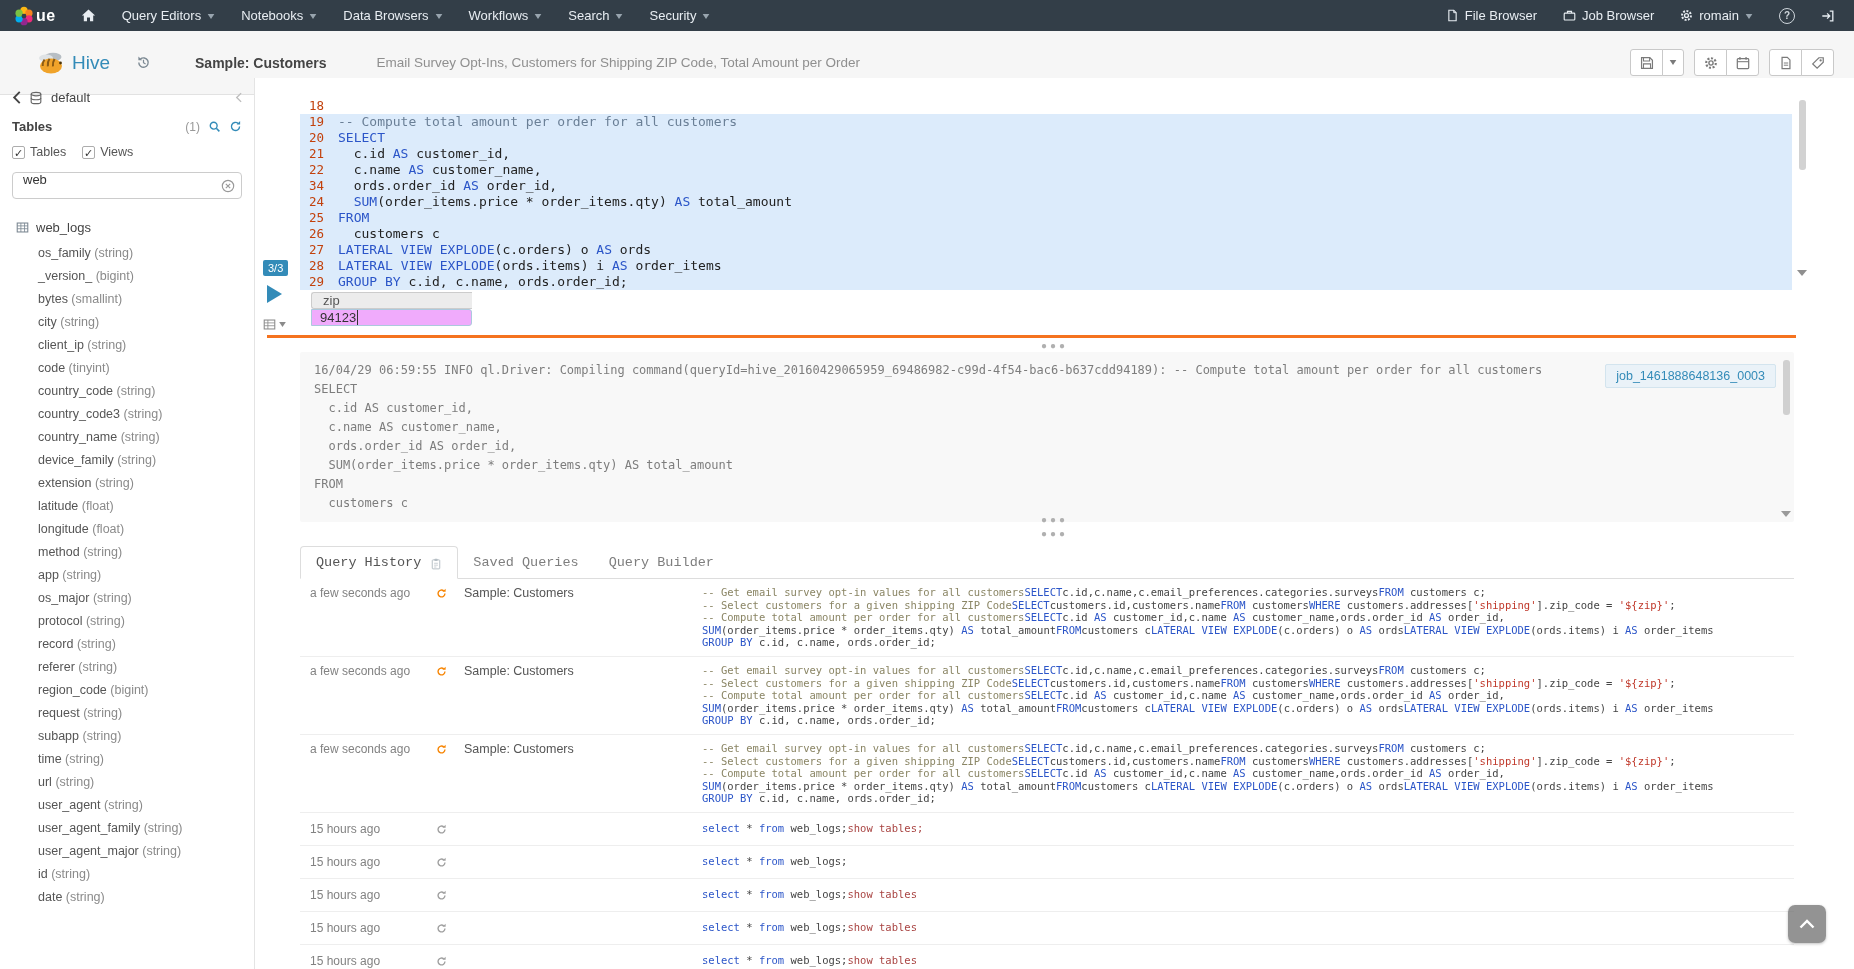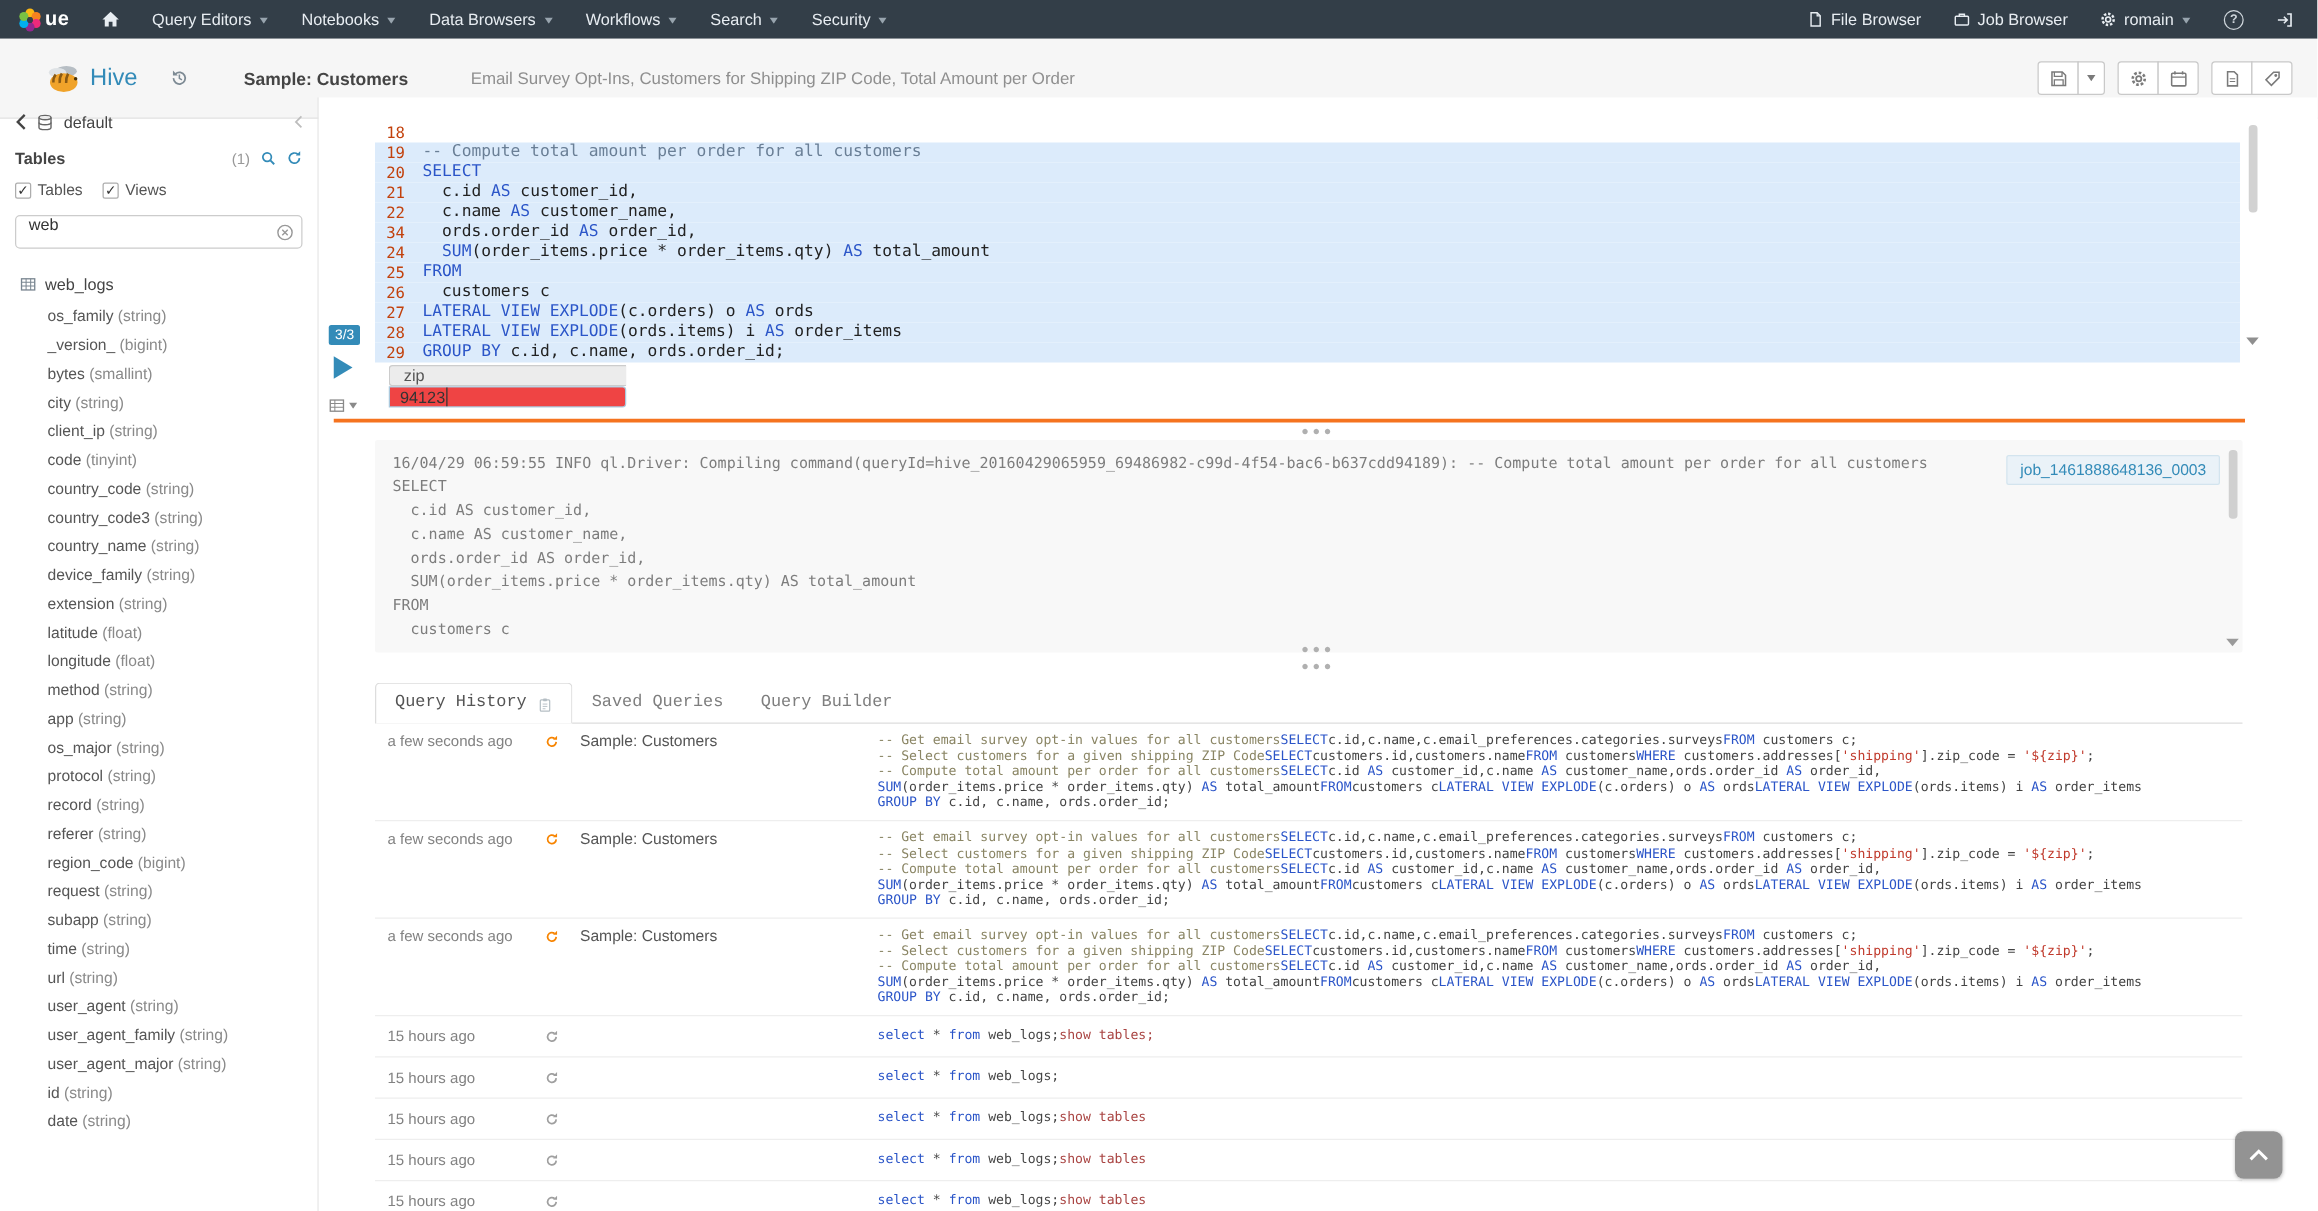--- a/index.html
+++ b/index.html
@@ -67,21 +67,21 @@
   .tk-k { color:#2b55c8; }
   .tk-ec { color:#6a7f96; }
   .ed-thumb { position:absolute; top:22px; right:48px; width:7px; height:70px; background:#d2d2d2; border-radius:3px; cursor:pointer; }
   .ed-arrow { position:absolute; top:192px; right:47px; width:0; height:0; border-left:5px solid transparent; border-right:5px solid transparent; border-top:6px solid #8f8f8f; cursor:pointer; }
 
   .stmt-badge { position:absolute; top:182px; left:8px; background:#338bb8; color:#fff; font-size:11px; padding:2px 5px; border-radius:2px; cursor:pointer; }
   .play-btn { position:absolute; top:207px; left:12px; width:0; height:0; border-left:15px solid #338bb8; border-top:9px solid transparent; border-bottom:9px solid transparent; cursor:pointer; }
   .export-btn { position:absolute; top:240px; left:8px; display:flex; align-items:center; gap:3px; color:#8a8a8a; cursor:pointer; }
   .var-row { position:absolute; top:214px; left:56px; display:flex; height:30px;flex-direction:column; }
   .var-label { background:#ececec; border:1px solid #ccc; border-right:none; border-radius:3px 0 0 3px; padding:0 11px; font-size:13px; color:#555; display:flex; align-items:center; }
-  .var-input { width:190px; border:1px solid #abc9dd; border-radius:0 3px 3px 0; background:#ef4444; display:flex; align-items:center; padding:0 8px; font-size:13px; color:#333; cursor:text; }
+  .var-input { width:161px; border:1px solid #abc9dd; border-radius:0 3px 3px 0; background:#f0abfc; display:flex; align-items:center; padding:0 8px; font-size:13px; color:#333; cursor:text; }
   .cursor { width:1px; height:15px; background:#333; margin-left:1px; }
   .progress { position:absolute; top:257px; left:12px; right:58px; height:3px; background:#f5731f; }
 
   .dots { position:absolute; left:0; right:0; text-align:center; color:#b0b0b0; font-size:10px; letter-spacing:3px; line-height:8px; cursor:row-resize; }
   .dots1 { top:264px; } .dots2 { top:438px; } .dots3 { top:452px; }
 
   
   .log { position:absolute; top:274px; left:45px; right:60px; height:170px; background:#f8f8f8; border-radius:2px; }
   .log-lines { padding:9px 20px 9px 14px; font-family:"DejaVu Sans Mono",monospace; font-size:12px; line-height:19px; color:#7d7d7d; white-space:pre; overflow:hidden; }
   .job-link { position:absolute; top:12px; right:18px; background:#eaf2f8; border:1px solid #d3e4ee; color:#338bb8; font-size:12.5px; padding:4px 10px; border-radius:2px; cursor:pointer; text-decoration:none; }

